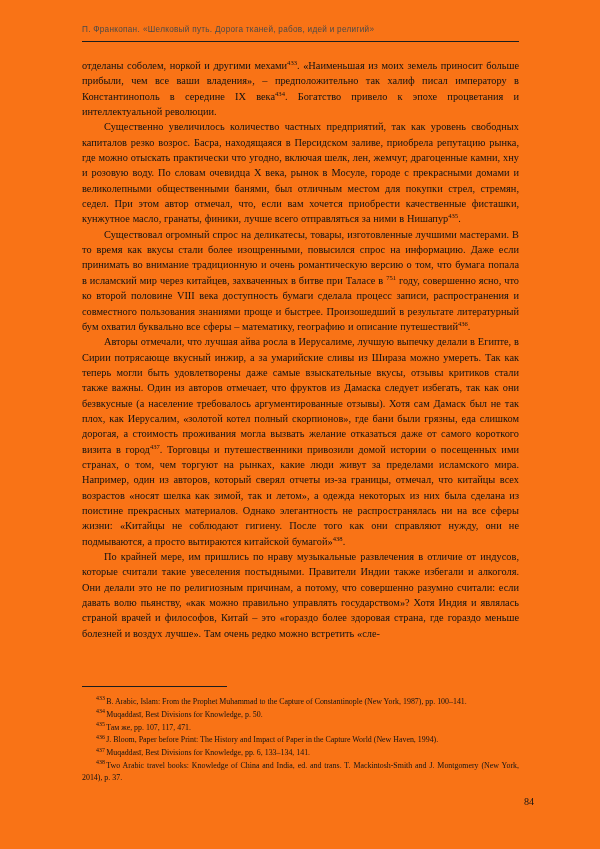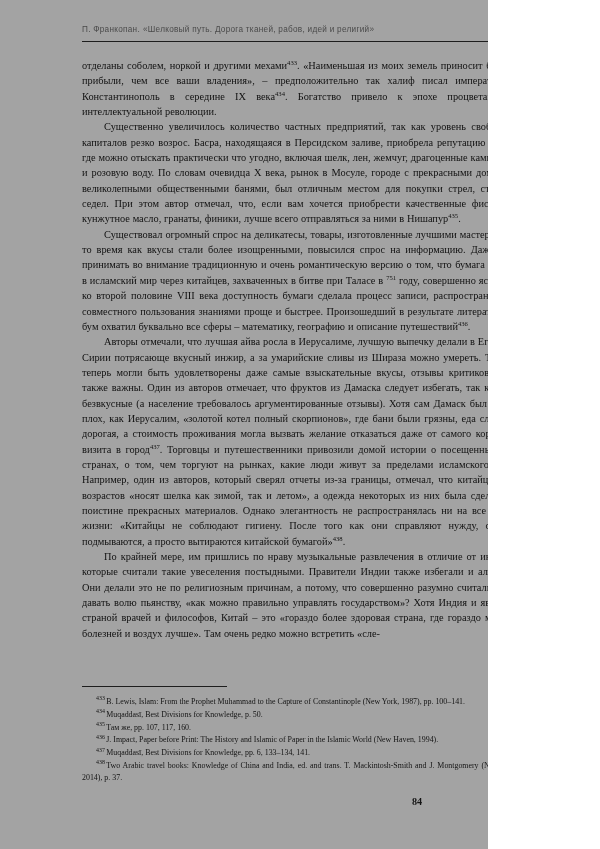--- a/index.html
+++ b/index.html
@@ -3,23 +3,23 @@
 <meta charset="utf-8">
 <title>Page</title>
 <style>
   html, body {
     margin: 0;
     padding: 0;
     background: #ffffff;
   }
   .page {
     position: relative;
-    width: 488px;
+    width: 600px;
     height: 849px;
-    background: #a3a3a3;
+    background: #f97316;
     font-family: "Liberation Serif", "DejaVu Serif", serif;
     color: #121212;
     overflow: hidden;
     box-sizing: border-box;
   }
 
   
   .runhead {
     position: absolute;
     left: 82px;
@@ -95,21 +95,20 @@
   }
   .it { }
 
   
   .folio {
     position: absolute;
     right: 66px;
     top: 796px;
     font-size: 10.1px;
     color: #141414;
-    font-weight: bold;
   }
 </style>
 </head>
 <body>
 
 <div class="page">
 
   <div class="runhead">
     <span class="author">П.  Франкопан.</span><span>«Шелковый путь. Дорога тканей, рабов, идей и религий»</span>
   </div>
@@ -119,23 +118,23 @@
       <p class="para first">отделаны соболем, норкой и другими мехами<sup class="fn">433</sup>. «Наименьшая из моих земель приносит больше прибыли, чем все ваши владения», – предположительно так халиф писал императору в Константинополь в середине IX века<sup class="fn">434</sup>. Богатство привело к эпохе процветания и интеллектуальной революции.</p>
       <p class="para">Существенно увеличилось количество частных предприятий, так как уровень свободных капиталов резко возрос. Басра, находящаяся в Персидском заливе, приобрела репутацию рынка, где можно отыскать практически что угодно, включая шелк, лен, жемчуг, драгоценные камни, хну и розовую воду. По словам очевидца X века, рынок в Мосуле, городе с прекрасными домами и великолепными общественными банями, был отличным местом для покупки стрел, стремян, седел. При этом автор отмечал, что, если вам хочется приобрести качественные фисташки, кунжутное масло, гранаты, финики, лучше всего отправляться за ними в Нишапур<sup class="fn">435</sup>.</p>
       <p class="para">Существовал огромный спрос на деликатесы, товары, изготовленные лучшими мастерами. В то время как вкусы стали более изощренными, повысился спрос на информацию. Даже если принимать во внимание традиционную и очень романтическую версию о том, что бумага попала в исламский мир через китайцев, захваченных в битве при Таласе в <sup class="fn">751</sup> году, совершенно ясно, что ко второй половине VIII века доступность бумаги сделала процесс записи, распространения и совместного пользования знаниями проще и быстрее. Произошедший в результате литературный бум охватил буквально все сферы – математику, географию и описание путешествий<sup class="fn">436</sup>.</p>
       <p class="para">Авторы отмечали, что лучшая айва росла в Иерусалиме, лучшую выпечку делали в Египте, в Сирии потрясающе вкусный инжир, а за умарийские сливы из Шираза можно умереть. Так как теперь могли быть удовлетворены даже самые взыскательные вкусы, отзывы критиков стали также важны. Один из авторов отмечает, что фруктов из Дамаска следует избегать, так как они безвкусные (а население требовалось аргументированные отзывы). Хотя сам Дамаск был не так плох, как Иерусалим, «золотой котел полный скорпионов», где бани были грязны, еда слишком дорогая, а стоимость проживания могла вызвать желание отказаться даже от самого короткого визита в город<sup class="fn">437</sup>. Торговцы и путешественники привозили домой истории о посещенных ими странах, о том, чем торгуют на рынках, какие люди живут за пределами исламского мира. Например, один из авторов, который сверял отчеты из-за границы, отмечал, что китайцы всех возрастов «носят шелка как зимой, так и летом», а одежда некоторых из них была сделана из поистине прекрасных материалов. Однако элегантность не распространялась ни на все сферы жизни: «Китайцы не соблюдают гигиену. После того как они справляют нужду, они не подмываются, а просто вытираются китайской бумагой»<sup class="fn">438</sup>.</p>
       <p class="para">По крайней мере, им пришлись по нраву музыкальные развлечения в отличие от индусов, которые считали такие увеселения постыдными. Правители Индии также избегали и алкоголя. Они делали это не по религиозным причинам, а потому, что совершенно разумно считали: если давать волю пьянству, «как можно правильно управлять государством»? Хотя Индия и являлась страной врачей и философов, Китай – это «гораздо более здоровая страна, где гораздо меньше болезней и воздух лучше». Там очень редко можно встретить «сле-</p>
     </div>
 
   <div class="rule-foot"></div>
 
   <div class="footnotes" id="footnote-host">
-      <p class="fnote"><sup>433</sup><span>B. Lewis, </span><span class="it">Islam: From the Prophet Muhammad to the Capture of Constantinople</span><span> (New York, 1987), pp. 100–141.</span></p>
+      <p class="fnote"><sup>433</sup><span>B. Arabic, </span><span class="it">Islam: From the Prophet Muhammad to the Capture of Constantinople</span><span> (New York, 1987), pp. 100–141.</span></p>
       <p class="fnote"><sup>434</sup><span>Muqaddasī, </span><span class="it">Best Divisions for Knowledge</span><span>, p. 50.</span></p>
-      <p class="fnote"><sup>435</sup><span>Там же, pp. 107, 117, 160.</span></p>
-      <p class="fnote"><sup>436</sup><span>J. Impact, </span><span class="it">Paper before Print: The History and Islamic of Paper in the Islamic World</span><span> (New Haven, 1994).</span></p>
+      <p class="fnote"><sup>435</sup><span>Там же, pp. 107, 117, 471.</span></p>
+      <p class="fnote"><sup>436</sup><span>J. Bloom, </span><span class="it">Paper before Print: The History and Impact of Paper in the Capture World</span><span> (New Haven, 1994).</span></p>
       <p class="fnote"><sup>437</sup><span>Muqaddasī, </span><span class="it">Best Divisions for Knowledge</span><span>, pp. 6, 133–134, 141.</span></p>
       <p class="fnote"><sup>438</sup><span class="it">Two Arabic travel books: Knowledge of China and India</span><span>, ed. and trans. T. Mackintosh-Smith and J. Montgomery (New York, 2014), p. 37.</span></p>
     </div>
 
   <div class="folio">84</div>
 
 </div>
 
 </body></html>

